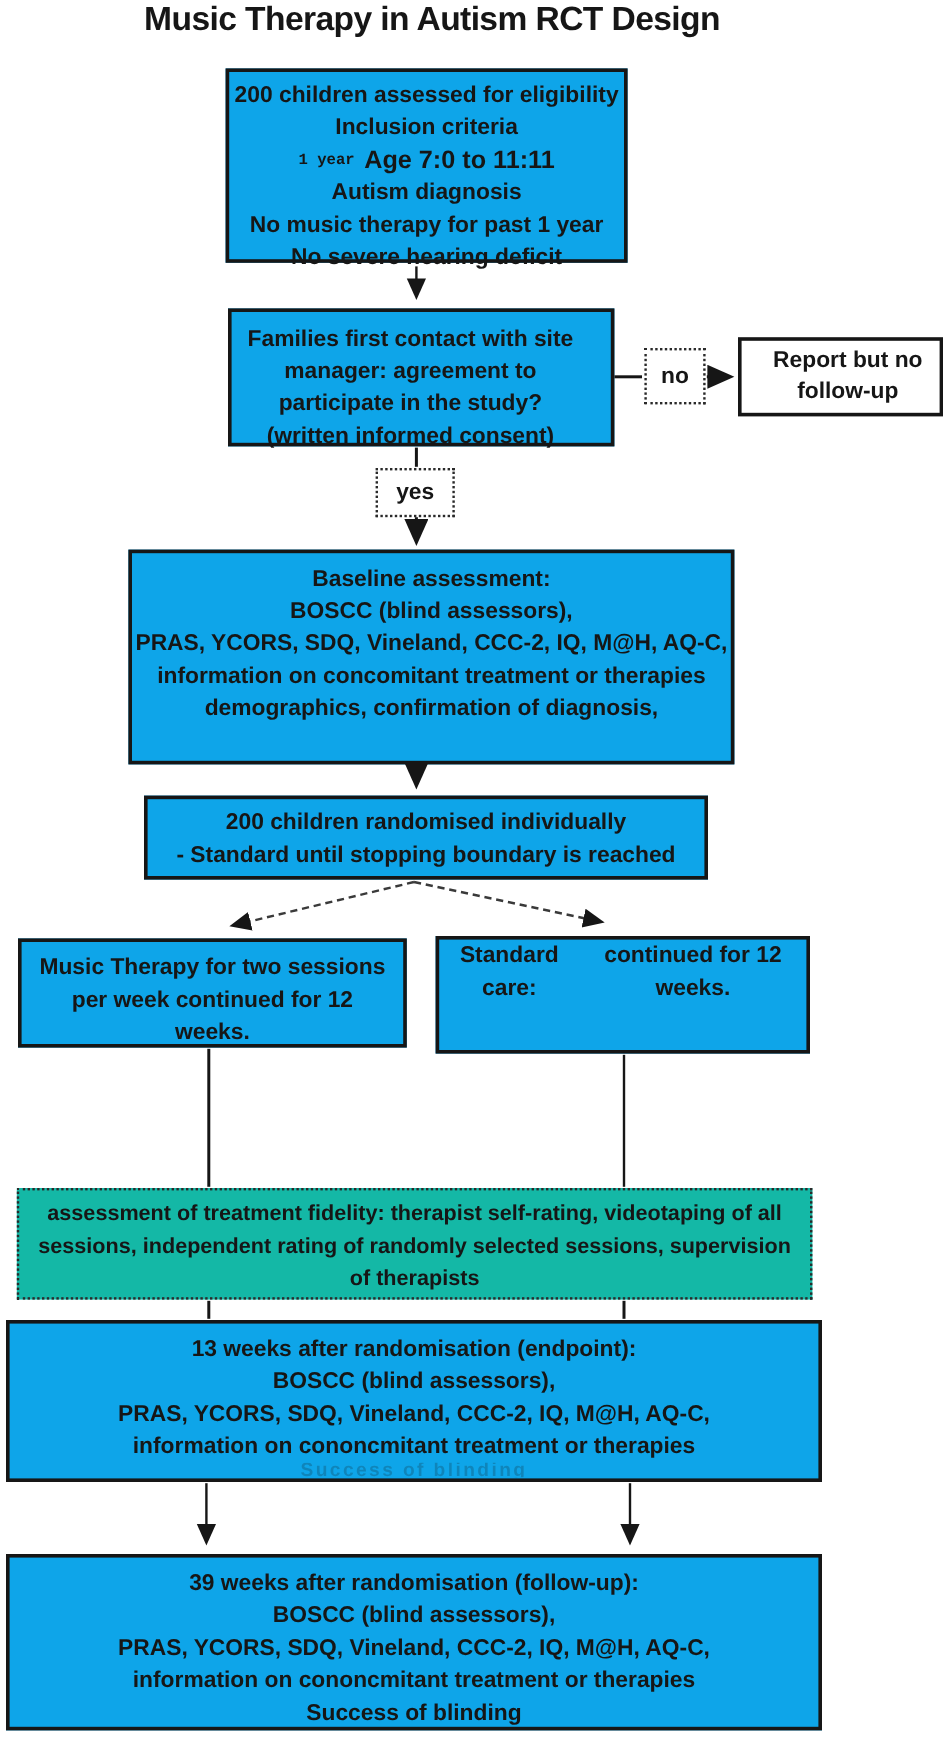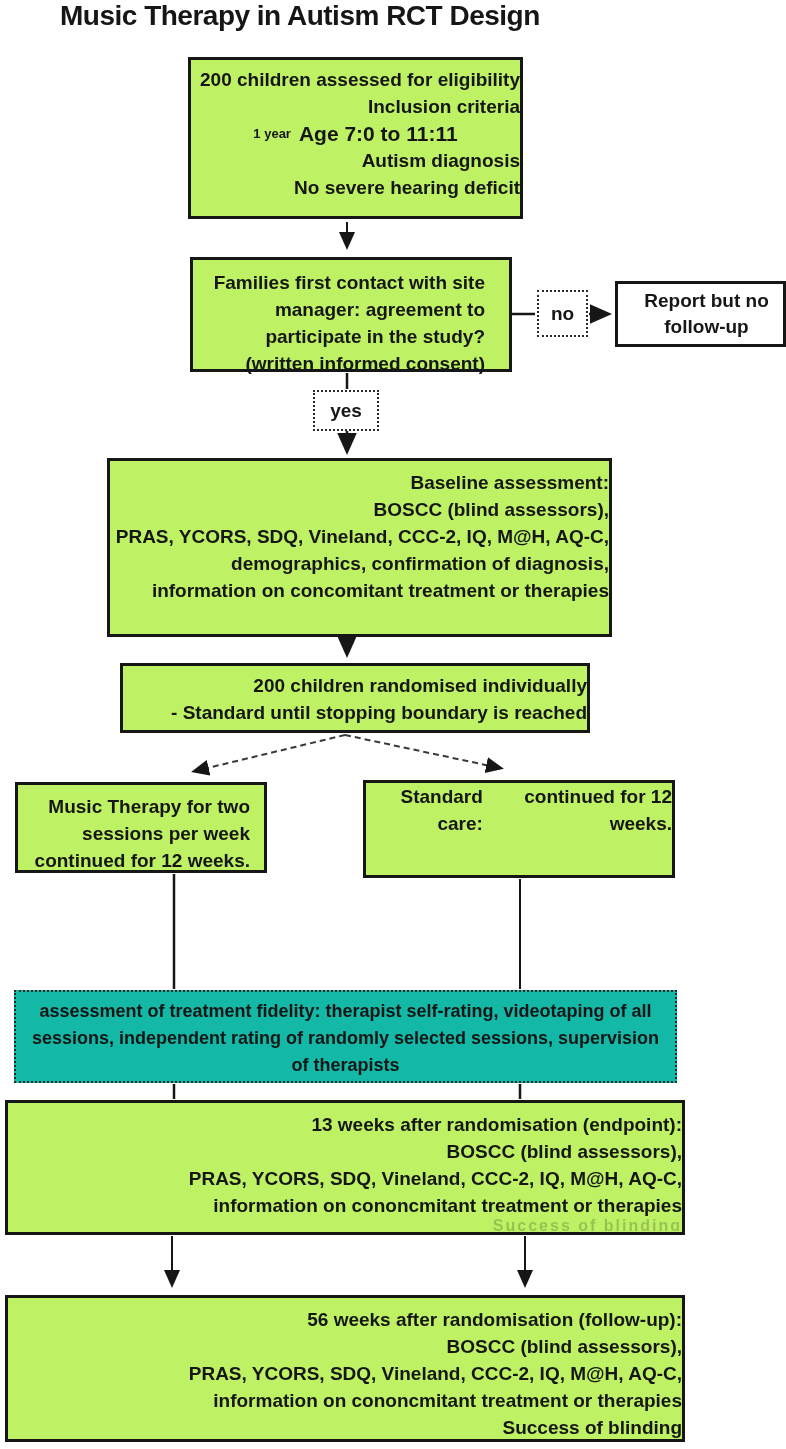--- a/index.html
+++ b/index.html
@@ -9,30 +9,30 @@
     width: 786px;
     height: 1449px;
     background: #fff;
     font-family: "Liberation Sans", sans-serif;
     color: #161616;
     overflow: hidden;
   }
   .title {
     position: absolute;
     left: 60px; top: 0px; width: 600px;
-    text-align: left;
+    text-align: center;
     font-size: 28px;
     font-weight: bold;
     letter-spacing: -0.5px;
   }
   .fbox {
     position: absolute;
     border: 3px solid #161616;
-    background: #bef264;
-    text-align: right;
+    background: #0ea5e9;
+    text-align: center;
     font-weight: bold;
     font-size: 19px;
     line-height: 27px;
   }
   .dottedbox {
     position: absolute;
     border: 2px dotted #2a2a2a;
     background: #fff;
     text-align: center;
     font-weight: bold;
@@ -40,37 +40,37 @@
     display: flex;
     align-items: center;
     justify-content: center;
   }
   .inline-note-row {
     display: flex;
     justify-content: center;
     align-items: center;
     gap: 8px;
   }
-  .small-note { font-size: 13px; font-weight: bold; }
+  .small-note { font-size: 13px; font-weight: bold; font-family: Liberation Mono, monospace; }
   .big-line { font-size: 21px; }
   .svg-overlay {
     position: absolute;
     left: 0; top: 0;
     pointer-events: none;
   }
   .box-eligibility { left: 188px; top: 57px; width: 335px; height: 162px; padding-top: 6px; }
   .box-contact { left: 190px; top: 257px; width: 322px; height: 115px; padding: 9px 24px 0 6px; }
   .box-no  { left: 537px; top: 290px; width: 51px; height: 47px; }
   .box-report { left: 615px; top: 281px; width: 171px; height: 66px; border: 3px solid #161616; background:#fff;
     position:absolute; font-weight: bold; font-size: 19px; line-height: 26px;
     display:flex; flex-direction:column; justify-content:center; text-align:center; padding-left: 12px; }
   .box-yes { left: 313px; top: 390px; width: 66px; height: 41px; }
   .box-baseline { left: 107px; top: 458px; width: 505px; height: 179px; padding-top: 8px; }
   .box-random { left: 120px; top: 663px; width: 470px; height: 70px; padding-top: 6px; }
-  .box-music { left: 15px; top: 782px; width: 252px; height: 91px; padding: 8px 14px 0 14px; }
+  .box-music { left: 15px; top: 782px; width: 324px; height: 91px; padding: 8px 14px 0 14px; }
   .box-standard { left: 363px; top: 780px; width: 312px; height: 98px; display:flex; flex-direction:row; justify-content:center; }
   .box-fidelity { left: 14px; top: 990px; width: 663px; height: 93px; border: 2px dotted #2a2a2a;
     position:absolute; background:#14b8a6; font-weight:bold; font-size:18px; line-height:27px; text-align:center; padding: 6px 10px 0 10px; }
   .box-endpoint { left: 5px; top: 1100px; width: 680px; height: 135px; padding-top: 8px; }
   .box-followup { left: 5px; top: 1295px; width: 680px; height: 147px; padding-top: 8px; }
   .faded-line {
     opacity: 0.22;
     font-size: 16px;
     line-height: 14px;
     height: 12px;
@@ -86,20 +86,21 @@
   <div class="title">Music Therapy in Autism RCT Design</div>
 
   <div class="fbox box-eligibility">
     <div>200 children assessed for eligibility</div>
     <div>Inclusion criteria</div>
     <div class="inline-note-row">
       <span class="small-note">1 year</span>
       <span class="big-line">Age 7:0 to 11:11</span>
     </div>
     <div>Autism diagnosis</div>
+    <div>No music therapy for past 1 year</div>
     <div>No severe hearing deficit</div>
   </div>
 
   <div class="fbox box-contact">
     <div>Families first contact with site manager: agreement to participate in the study? (written informed consent)</div>
   </div>
 
   <div class="dottedbox box-no">
     <span>no</span>
   </div>
@@ -109,22 +110,22 @@
   </div>
 
   <div class="dottedbox box-yes">
     <span>yes</span>
   </div>
 
   <div class="fbox box-baseline">
     <div>Baseline assessment:</div>
     <div>BOSCC (blind assessors),</div>
     <div>PRAS, YCORS, SDQ, Vineland, CCC-2, IQ, M@H, AQ-C,</div>
+    <div>information on concomitant treatment or therapies</div>
     <div>demographics, confirmation of diagnosis,</div>
-    <div>information on concomitant treatment or therapies</div>
   </div>
 
   <div class="fbox box-random">
     <div>200 children randomised individually</div>
     <div>- Standard until stopping boundary is reached</div>
   </div>
 
   <div class="fbox box-music">
     <div>Music Therapy for two sessions per week continued for 12 weeks.</div>
   </div>
@@ -140,21 +141,21 @@
 
   <div class="fbox box-endpoint">
     <div>13 weeks after randomisation (endpoint):</div>
     <div>BOSCC (blind assessors),</div>
     <div>PRAS, YCORS, SDQ, Vineland, CCC-2, IQ, M@H, AQ-C,</div>
     <div>information on cononcmitant treatment or therapies</div>
     <div class="faded-line">Success of blinding</div>
   </div>
 
   <div class="fbox box-followup">
-    <div>56 weeks after randomisation (follow-up):</div>
+    <div>39 weeks after randomisation (follow-up):</div>
     <div>BOSCC (blind assessors),</div>
     <div>PRAS, YCORS, SDQ, Vineland, CCC-2, IQ, M@H, AQ-C,</div>
     <div>information on cononcmitant treatment or therapies</div>
     <div>Success of blinding</div>
   </div>
 
   <svg class="svg-overlay" width="786" height="1449" viewBox="0 0 786 1449">
     <defs>
       <marker id="ah" markerWidth="12" markerHeight="12" refX="7" refY="4" orient="auto">
         <path d="M0,0 L9,4 L0,8 z" fill="#161616"></path>

